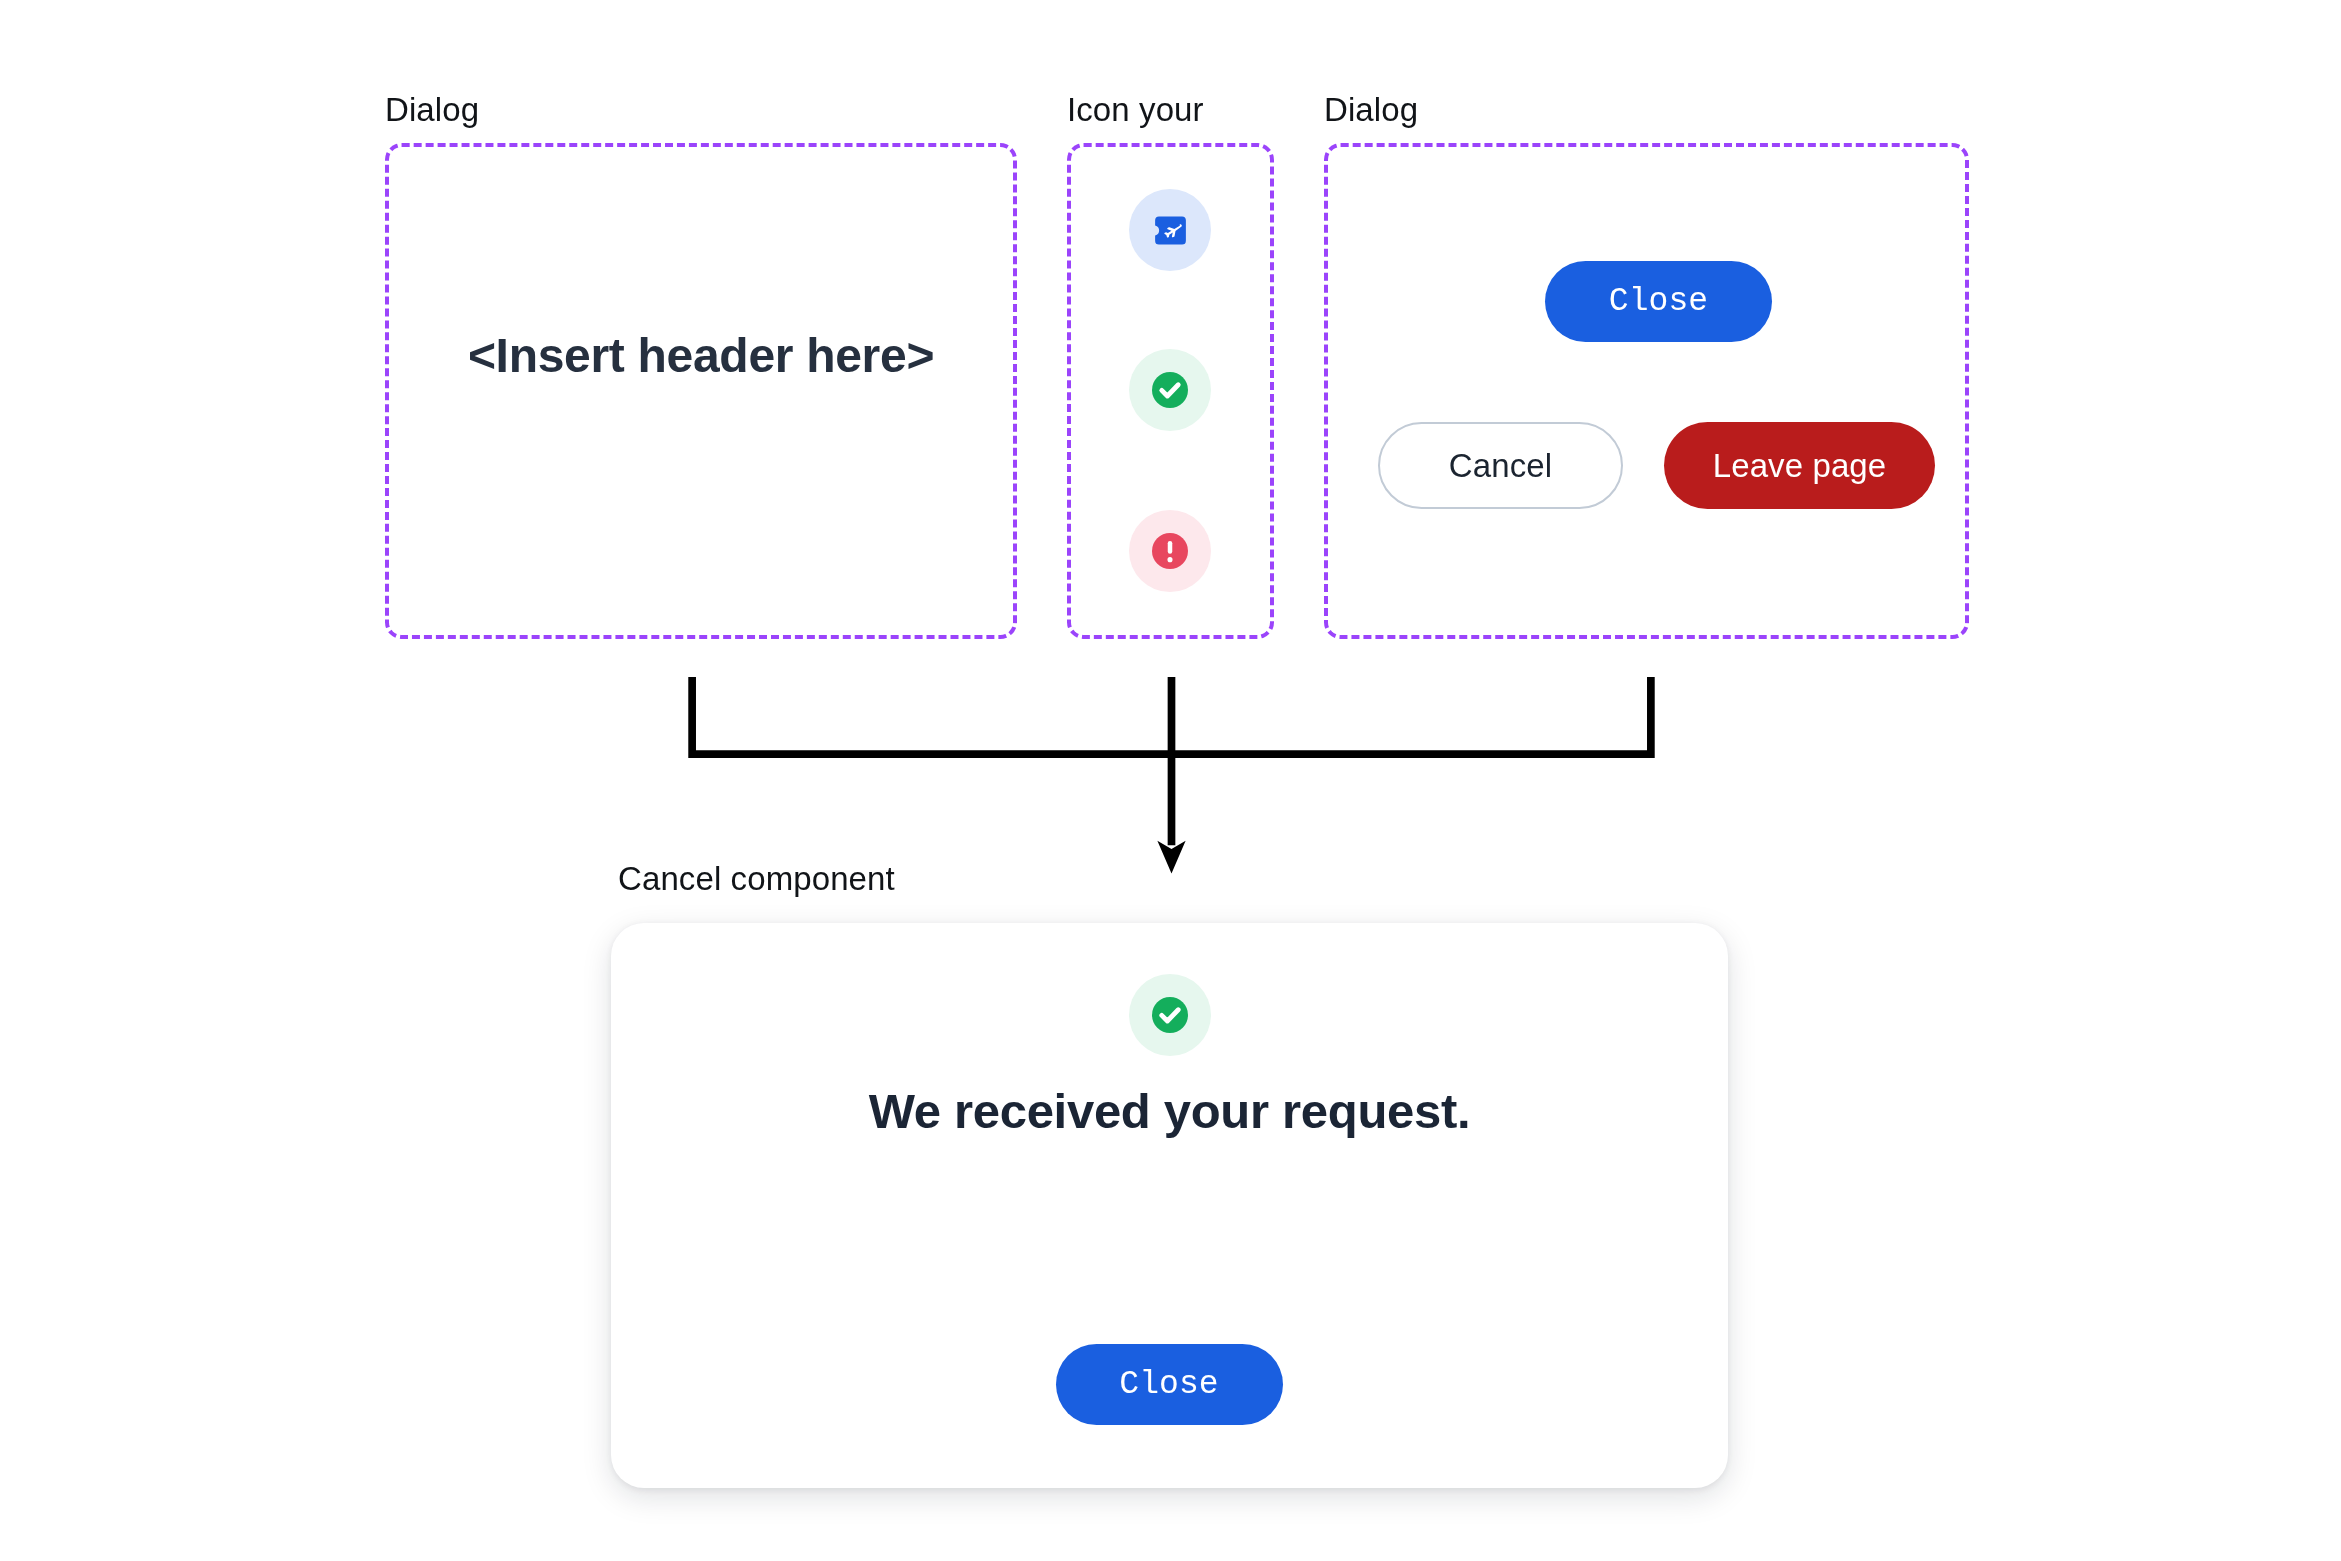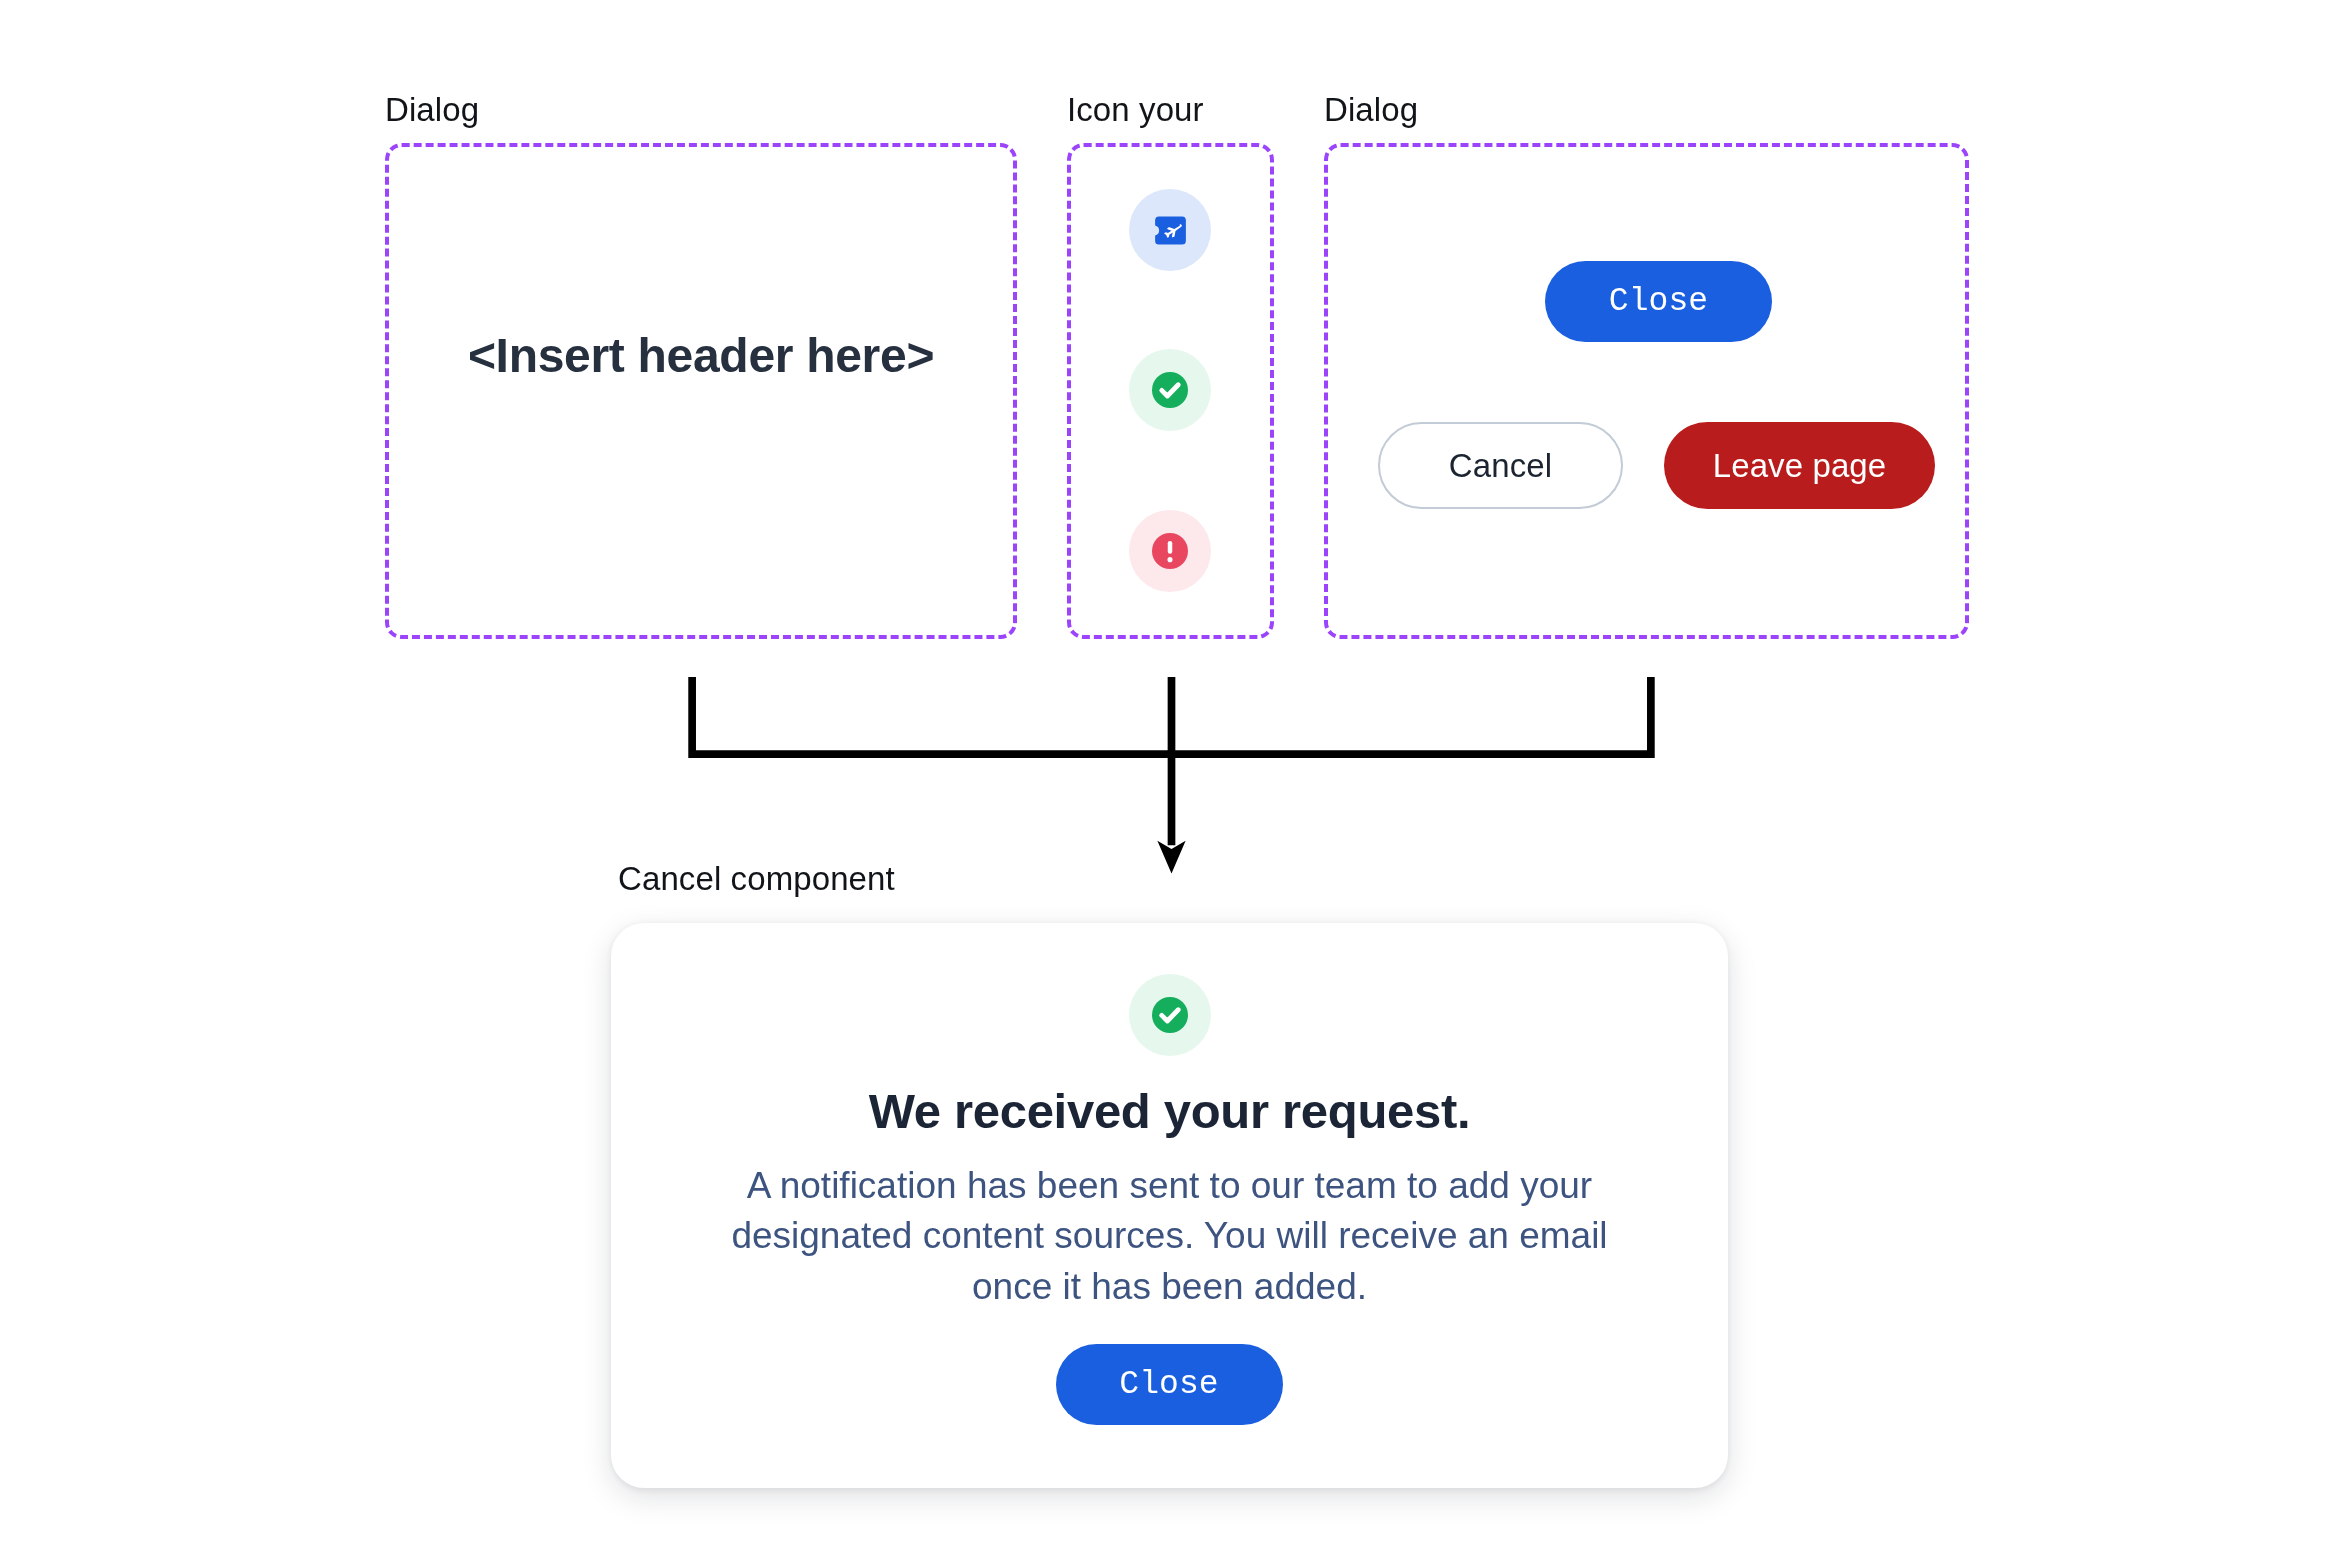--- a/index.html
+++ b/index.html
@@ -229,16 +229,15 @@
 </svg>
 
 <div id="dialog-card">
   <div id="dialog-tile">
     <svg class="glyph-check" viewBox="0 0 64 64">
       <circle cx="32" cy="32" r="24" fill="#14AE5C"></circle>
       <path d="M21 32.5 L28.5 40 L43 25" fill="none" stroke="#ffffff" stroke-width="6.4" stroke-linecap="round" stroke-linejoin="round"></path>
     </svg>
   </div>
   <div class="dialog-title">We received your request.</div>
-  <div class="dialog-body">A notification has been sent to our team to add your designated content sources. You will receive an email once it has been added.</div>
   <div class="btn btn-primary" id="btn-close-dialog">Close</div>
 </div>
 
 
 </body></html>

